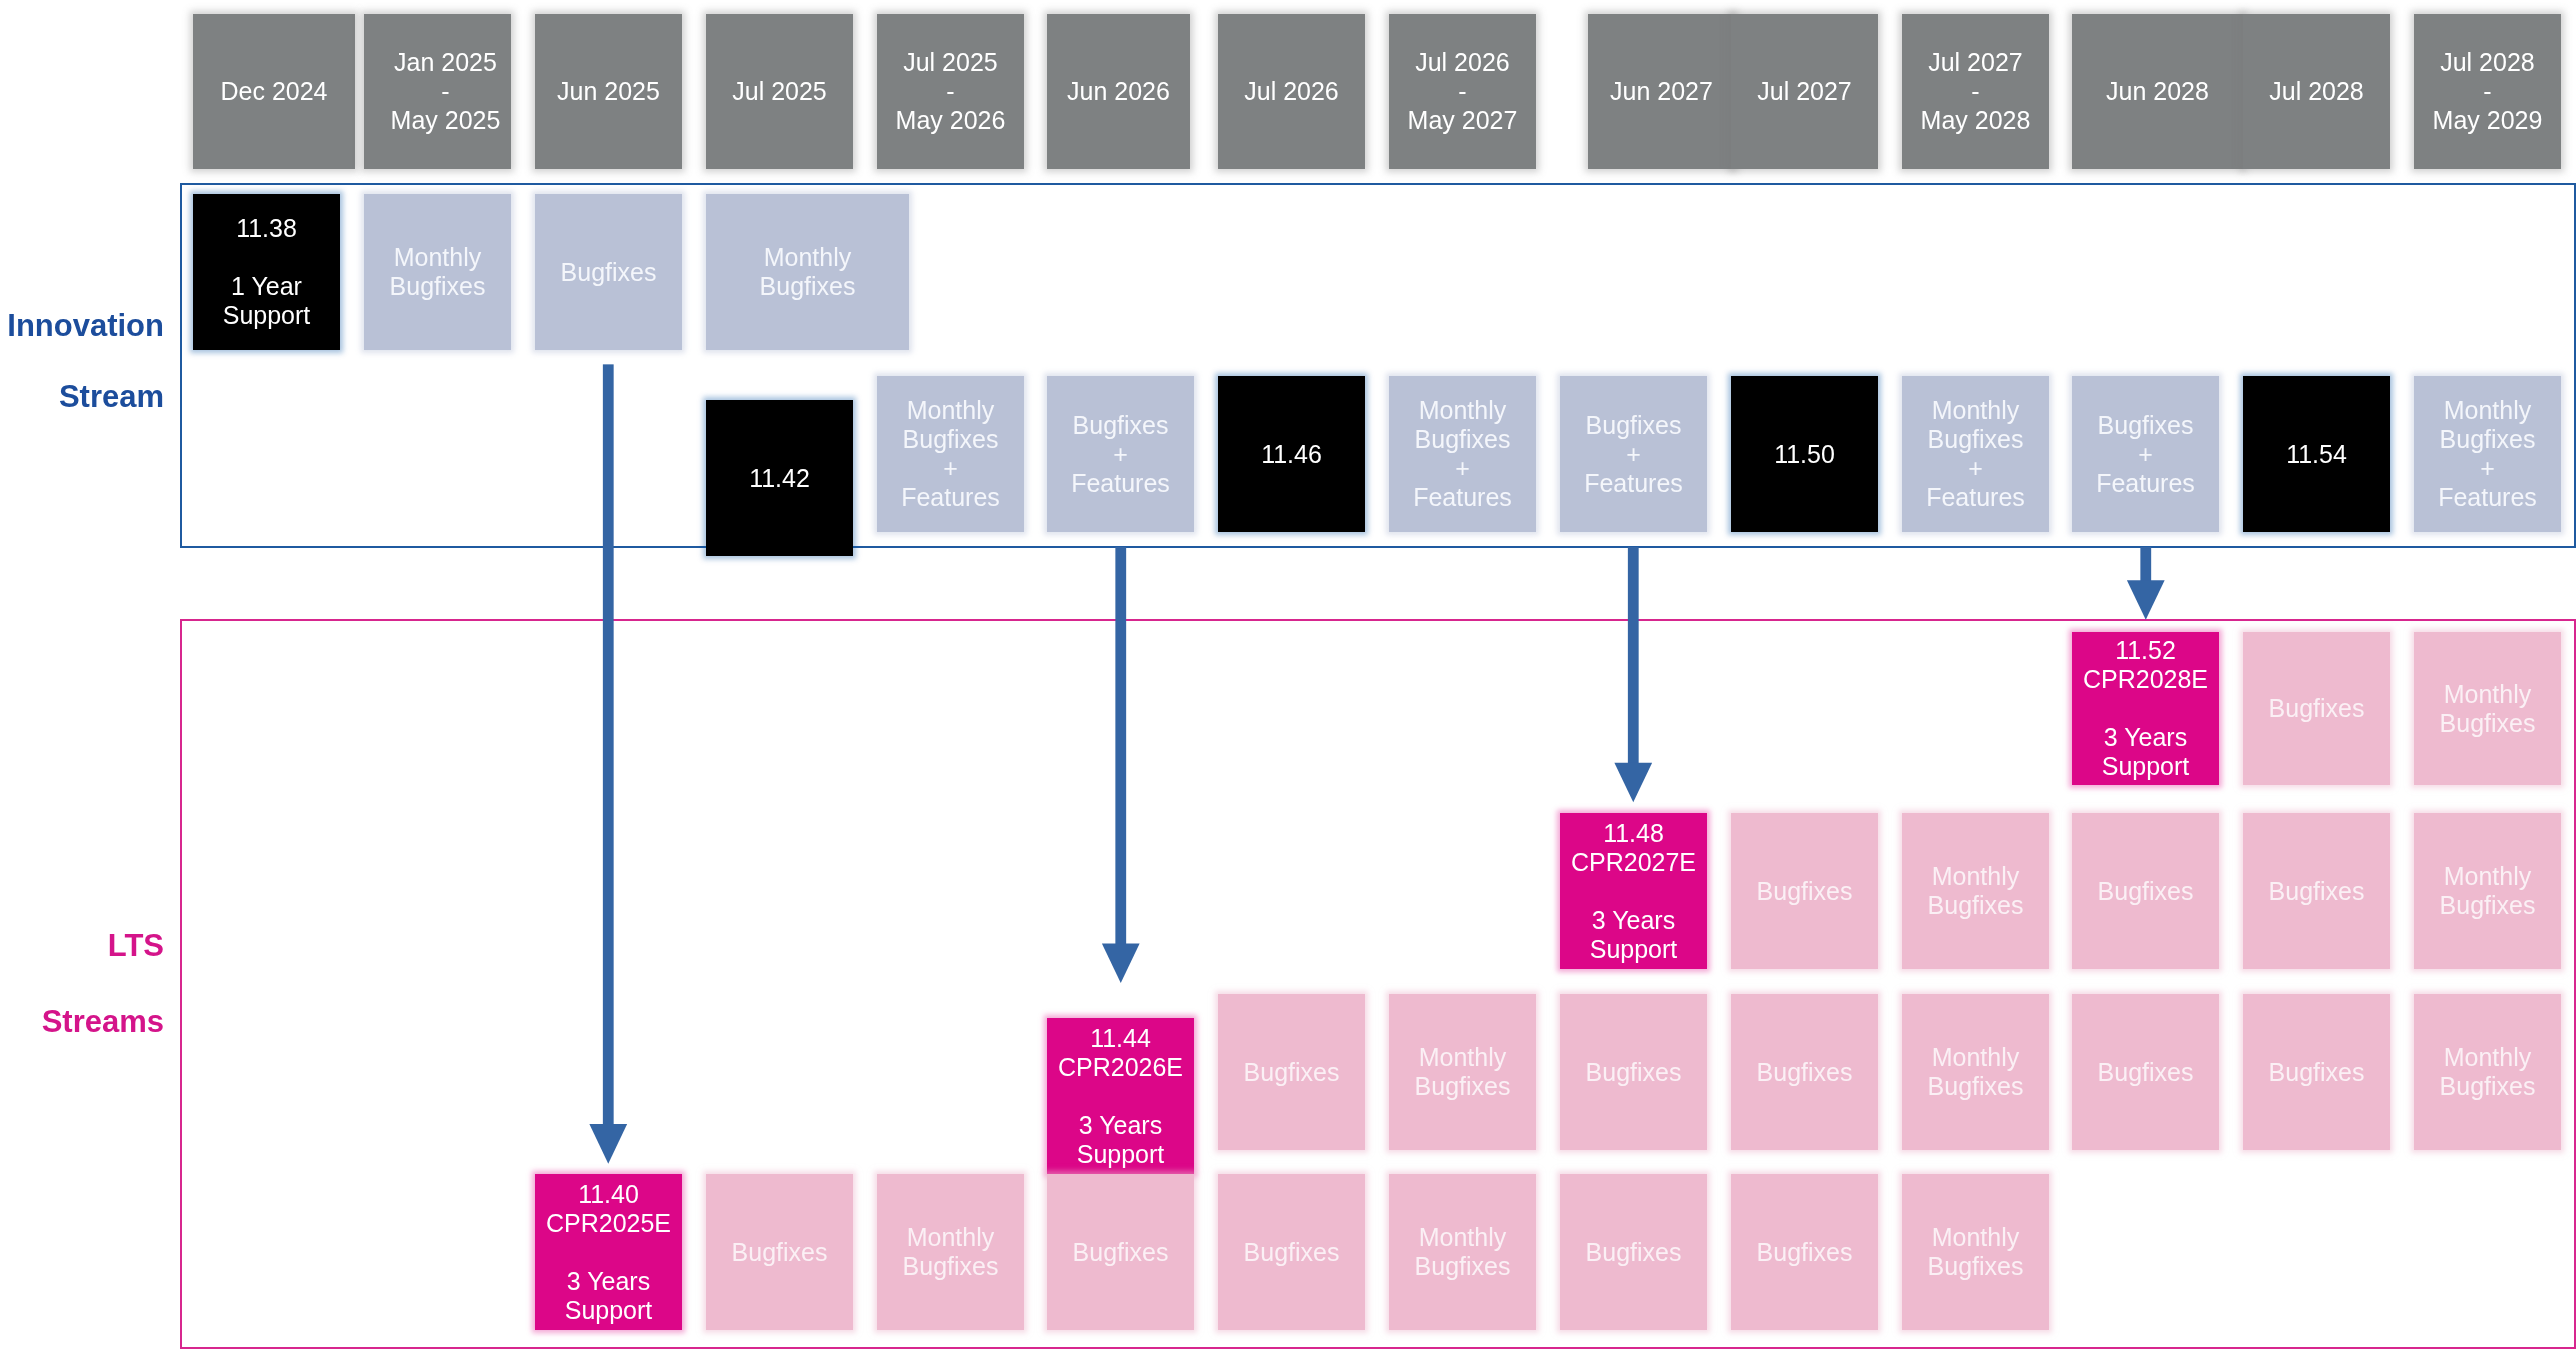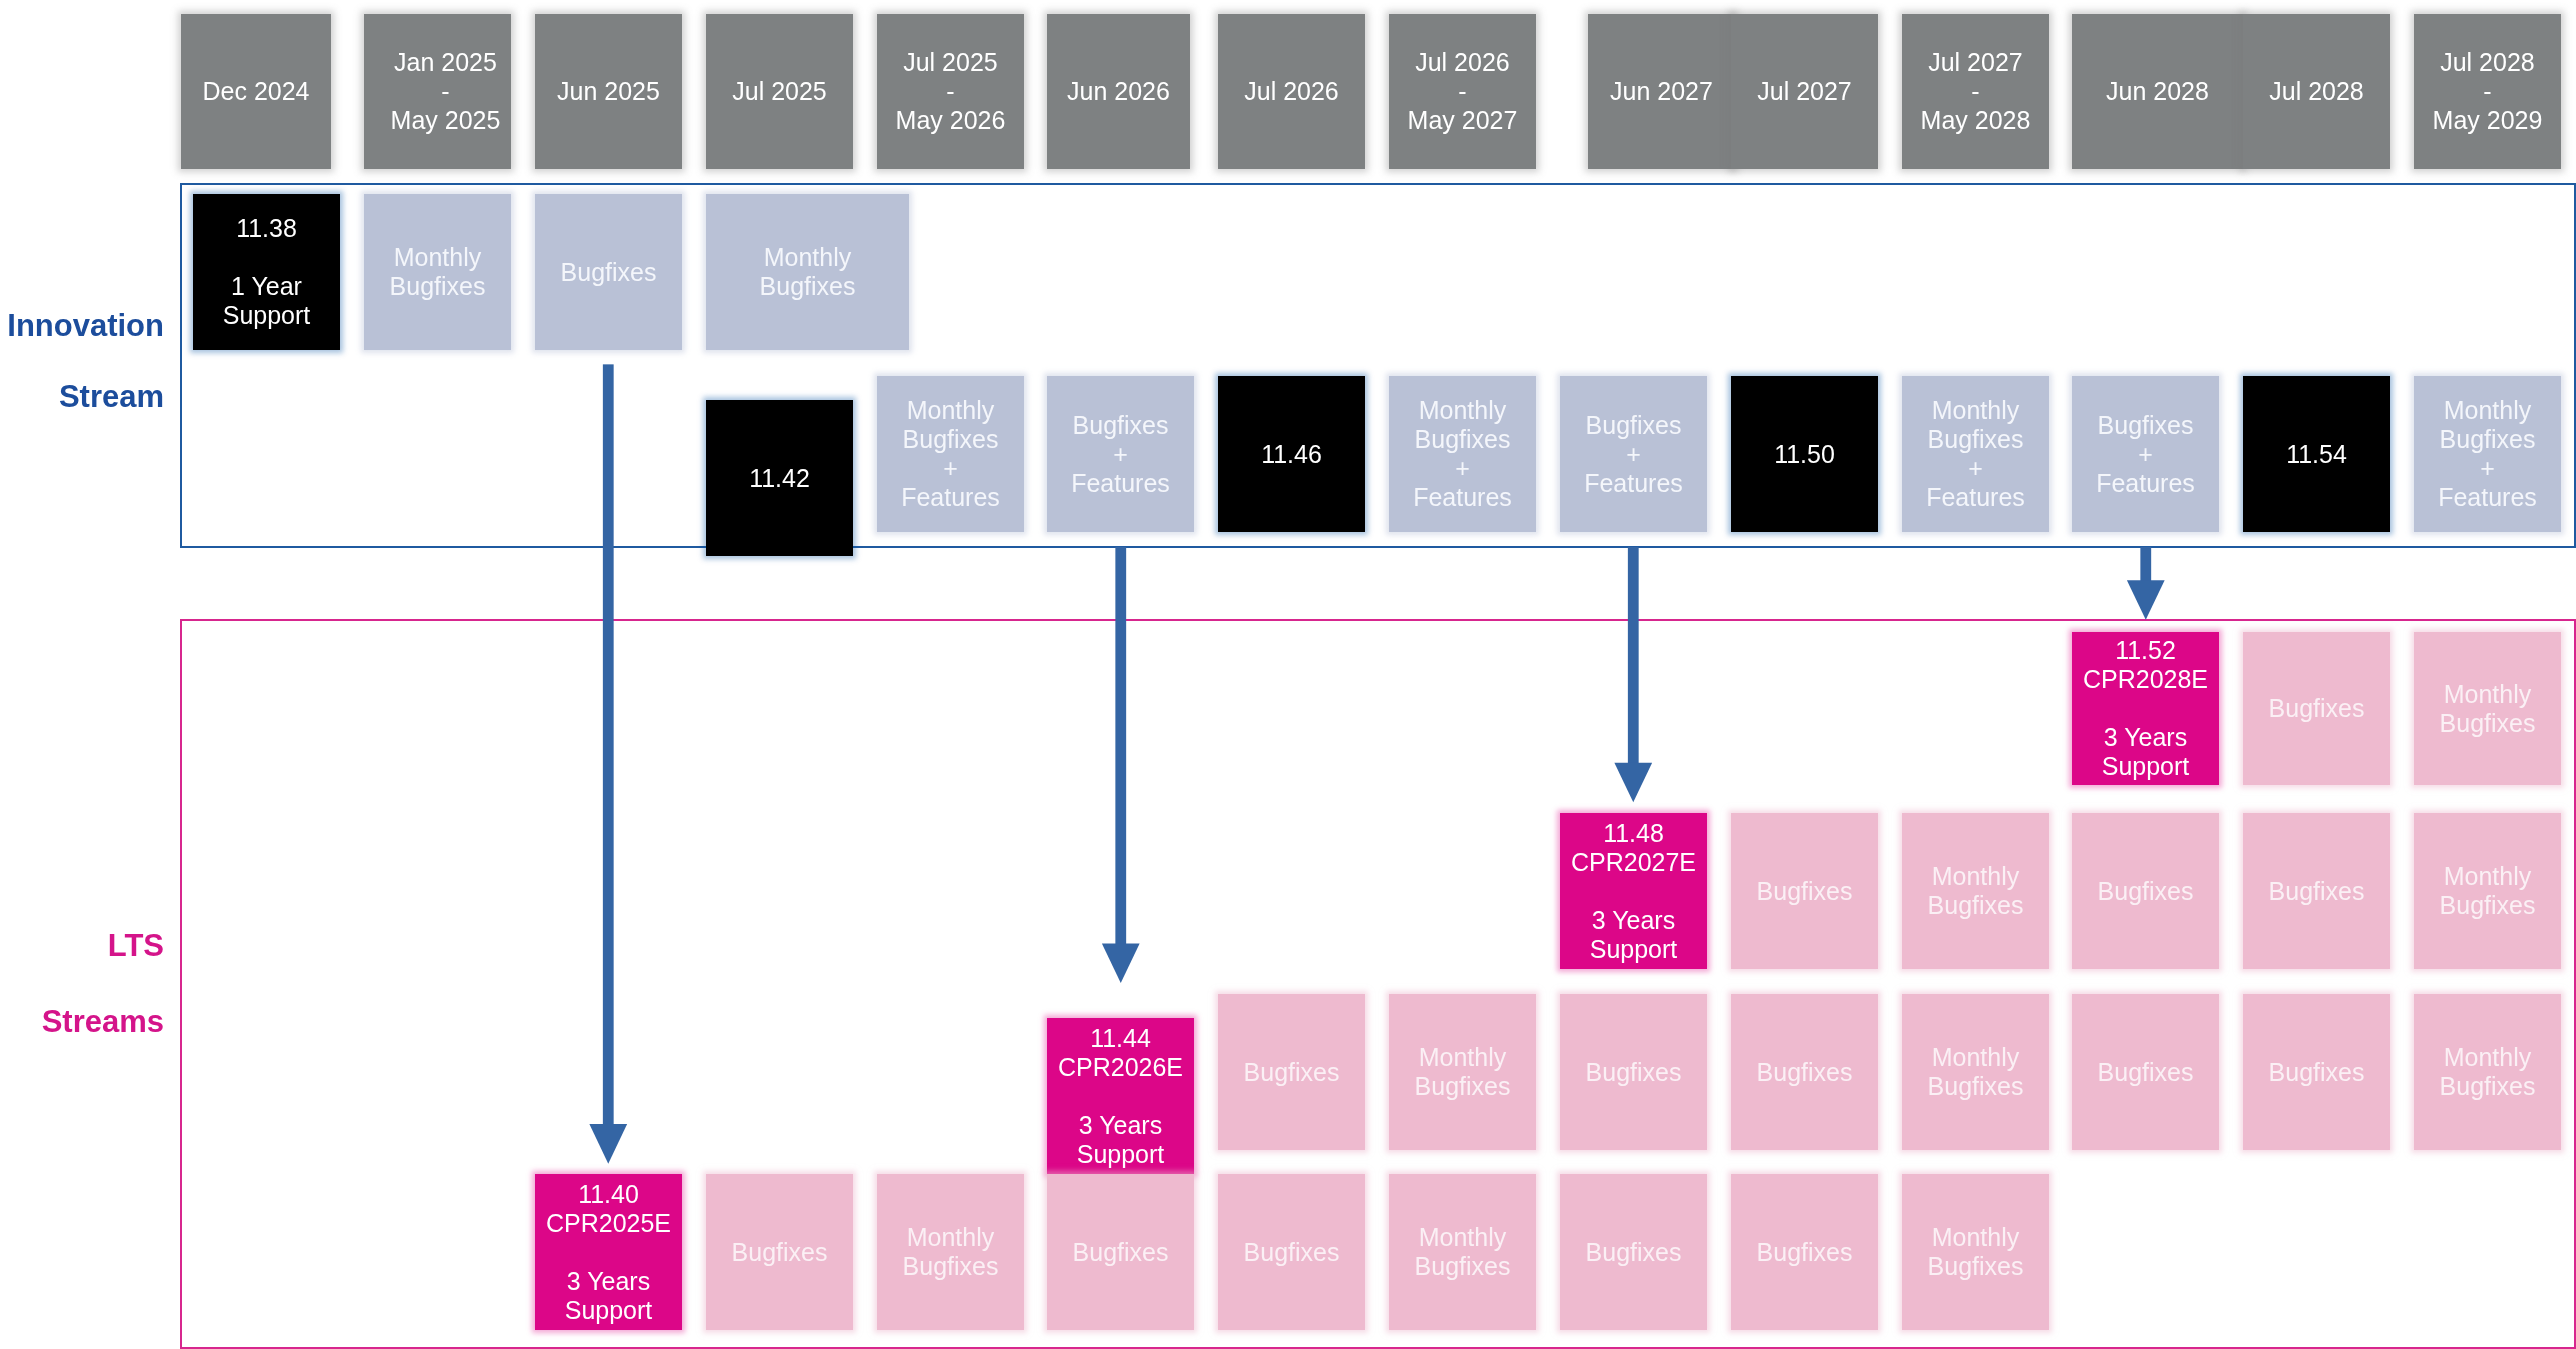--- a/index.html
+++ b/index.html
@@ -27,21 +27,21 @@
 
 <div class="frame inno"></div>
 <div class="frame lts"></div>
 
 <div class="side-label inno" style="top:308px">Innovation</div>
 <div class="side-label inno" style="top:379px">Stream</div>
 <div class="side-label lts" style="top:928px">LTS</div>
 <div class="side-label lts" style="top:1004px">Streams</div>
 
 <div id="headers">
-    <div class="box header" style="left: 181px; width: 150px;">Dec 2024</div>
+    <div class="box header" style="left: 193px; width: 162px;">Dec 2024</div>
     <div class="box header" style="left: 364px; width: 147px; padding-left: 16px;">Jan 2025
 -
 May 2025</div>
     <div class="box header" style="left: 535px; width: 147px;">Jun 2025</div>
     <div class="box header" style="left: 706px; width: 147px;">Jul 2025</div>
     <div class="box header" style="left: 877px; width: 147px;">Jul 2025
 -
 May 2026</div>
     <div class="box header" style="left: 1047px; width: 143px;">Jun 2026</div>
     <div class="box header" style="left: 1218px; width: 147px;">Jul 2026</div>

